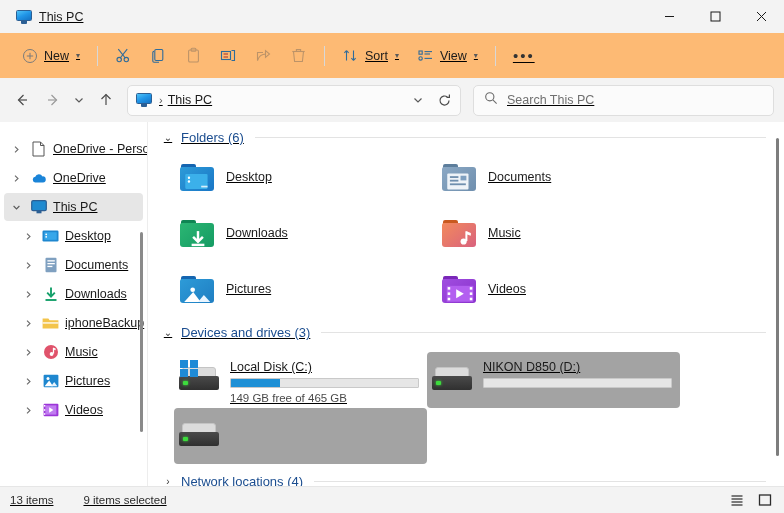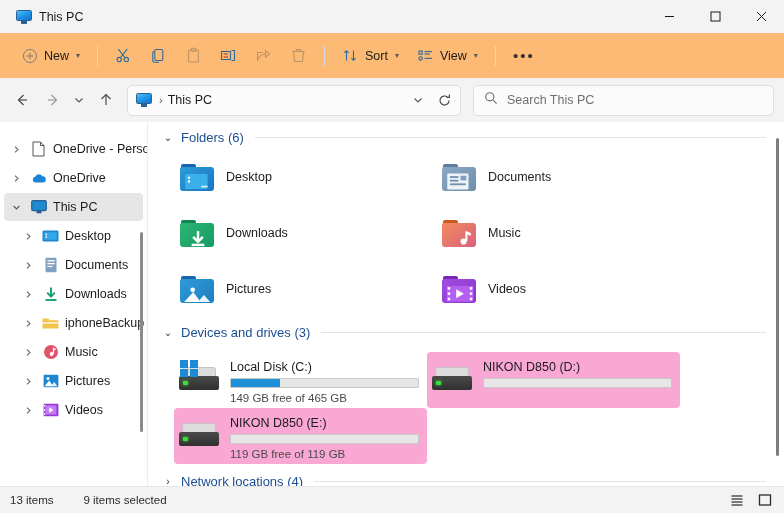--- a/index.html
+++ b/index.html
@@ -3,21 +3,21 @@
 <meta charset="utf-8">
 <style>
   * { box-sizing: border-box; margin: 0; padding: 0; }
   html, body {
     width: 784px; height: 513px;
     font-family: "Liberation Sans", sans-serif;
     background: #ffffff;
     overflow: hidden;
     -webkit-font-smoothing: antialiased;
   }
-  .window { width: 784px; height: 513px; position: relative; background: #f3f3f3; display: flex; flex-direction: column; }
+  .window { width: 784px; height: 513px; position: relative; background: #f3f3f3; display: flex; flex-direction: column; text-decoration: underline; }
 
   
   .titlebar {
     height: 33px; background: #f3f3f3; display: flex; align-items: center;
     position: relative; flex: 0 0 33px;
   }
   .tab {
     display: flex; align-items: center; gap: 7px; margin-left: 10px;
     padding: 4px 10px 4px 6px; border-radius: 6px; background: transparent;
   }
@@ -90,21 +90,21 @@
   .group-chev { font-size:10px; color:#3a3a3a; width:12px; text-align:center; }
   .group-title { font-size:13px; color:#1b4d8f; white-space:nowrap; }
   .group-rule { flex:1; height:1px; background:#e3e3e3; margin-left:4px; }
 
   .tiles { display:flex; flex-wrap:wrap; padding-left: 26px; }
   .tile { width: 262px; height:56px; display:flex; align-items:center; gap:12px; border-radius:4px; padding-left:6px; }
   .tile-label { font-size:12.5px; color:#1b1b1b; }
 
   .drives { display:flex; flex-wrap:wrap; padding-left: 26px; margin-top:8px; }
   .drive { width: 253px; height:56px; display:flex; align-items:flex-start; gap:10px; border-radius:4px; padding:7px 8px 0 4px; }
-  .drive.selected { background:#f9a8d4; }
+  .drive.selected { background:#a3a3a3; }
   .drive-txt { flex:1; padding-top:1px; }
   .drive-name { font-size:12.5px; color:#1b1b1b; margin-bottom:4px; }
   .bar { height:10px; background:#e6e6e6; border:1px solid #c9c9c9; border-radius:1px; overflow:hidden; }
   .bar-fill { height:100%; background:#1e90d6; }
   .drive-sub { font-size:11.5px; color:#4a4a4a; margin-top:4px; }
 
   .content-scroll { position:absolute; right:5px; top:16px; width:3px; height:318px; background:#7d7d7d; border-radius:2px;}
 
   
   .statusbar {
@@ -613,27 +613,20 @@
                 <div class="bar-fill" style="width: 0%;"></div>
               </div>
             </div>
           </div>
           <div class="drive selected">
             <span class="dico">
               <span class="top"></span>
               <span class="bot"></span>
               <span class="led"></span>
             </span>
-            <div class="drive-txt">
-              <div class="drive-name">NIKON D850  (E:)</div>
-              <div class="bar">
-                <div class="bar-fill" style="width: 0%;"></div>
-              </div>
-              <div class="drive-sub">119 GB free of 119 GB</div>
-            </div>
           </div>
         </div>
 
       <div class="group-hdr" style="margin-top:4px">
         <span class="group-chev">›</span>
         <span class="group-title">Network locations (4)</span>
         <span class="group-rule"></span>
       </div>
 
       <div class="content-scroll"></div>

